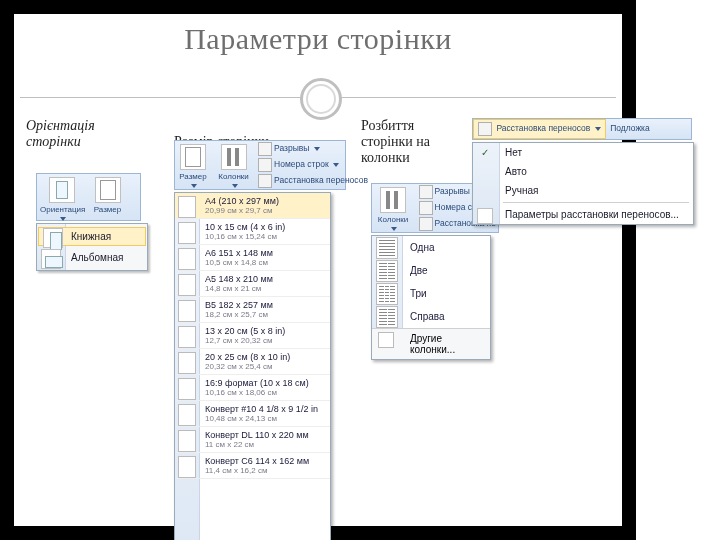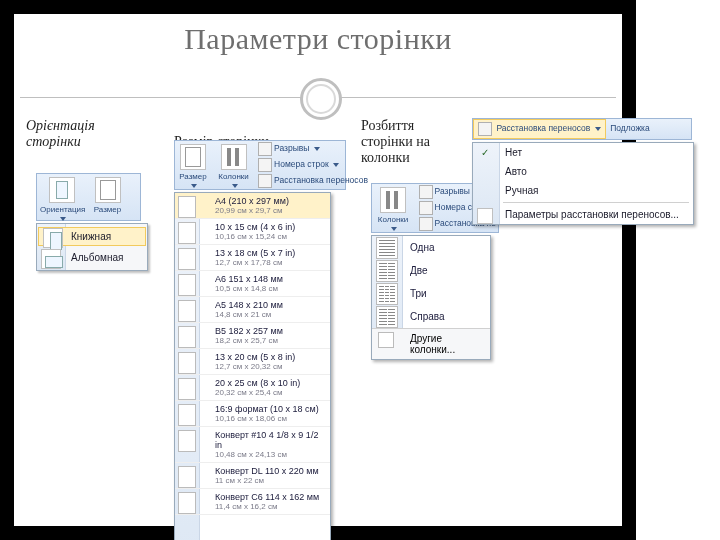--- a/index.html
+++ b/index.html
@@ -184,21 +184,21 @@
   }
   .size-list .left-strip {
     position: absolute;
     top: 0; bottom: 0; left: 0;
     width: 24px;
     background: linear-gradient(#eef3fa, #dce7f4);
     border-right: 1px solid #cad6e6;
   }
   .size-item {
     position: relative;
-    padding: 3px 6px 3px 40px;
+    padding: 3px 6px 3px 30px;
     border-bottom: 1px solid #eee;
   }
   .size-item .pg {
     position: absolute;
     left: 3px; top: 3px;
     width: 16px; height: 20px;
     border: 1px solid #bbb;
     background: #fff;
   }
   .size-item .nm {
@@ -380,25 +380,20 @@
             <span class="nm">A4 (210 x 297 мм)</span>
             <span class="dm">20,99 см x 29,7 см</span>
           </div>
           <div class="size-item">
             <span class="pg"></span>
             <span class="nm">10 x 15 см (4 x 6 in)</span>
             <span class="dm">10,16 см x 15,24 см</span>
           </div>
           <div class="size-item">
             <span class="pg"></span>
-            <span class="nm">13 x 18 см (5 x 7 in)</span>
-            <span class="dm">12,7 см x 17,78 см</span>
-          </div>
-          <div class="size-item">
-            <span class="pg"></span>
             <span class="nm">A6 151 x 148 мм</span>
             <span class="dm">10,5 см x 14,8 см</span>
           </div>
           <div class="size-item">
             <span class="pg"></span>
             <span class="nm">A5 148 x 210 мм</span>
             <span class="dm">14,8 см x 21 см</span>
           </div>
           <div class="size-item">
             <span class="pg"></span>

